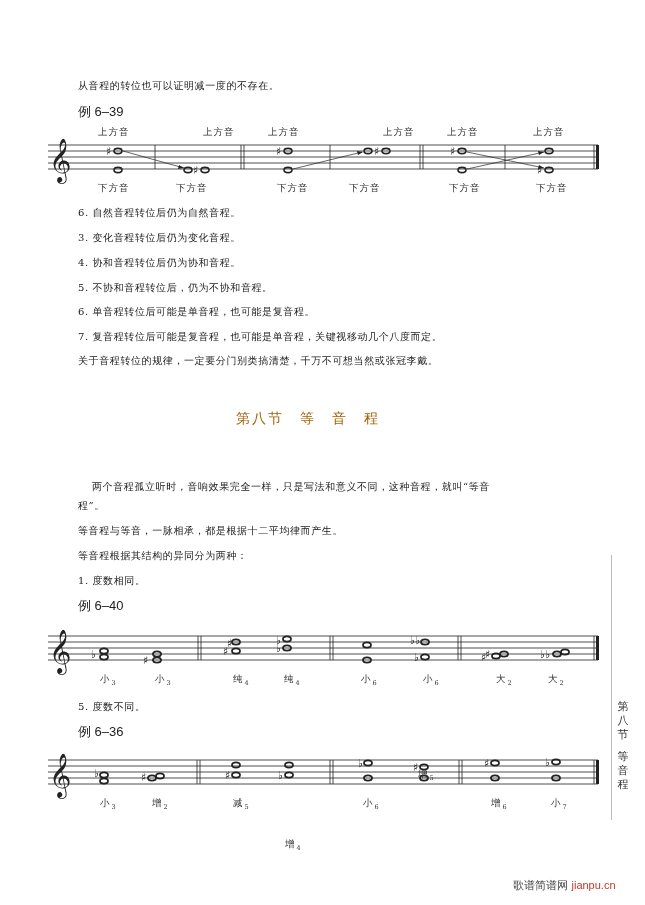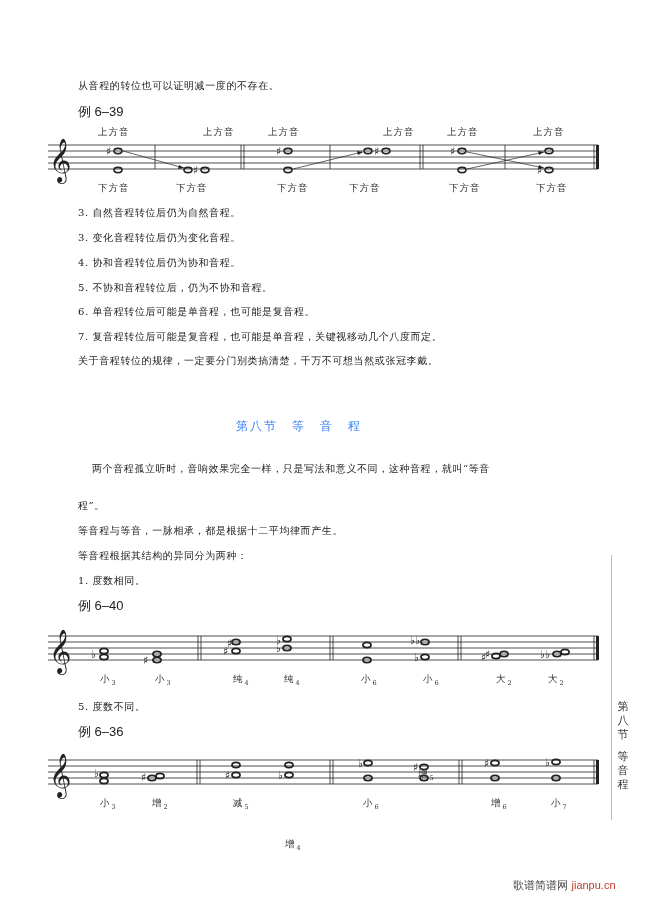--- a/index.html
+++ b/index.html
@@ -1,20 +1,20 @@
 <!DOCTYPE html>
 <html><head>
 <meta charset="utf-8">
 <style>
   html, body { margin:0; padding:0; background:#fff; }
   body { width:645px; height:905px; position:relative; overflow:hidden;
          font-family: "DejaVu Serif", "Liberation Serif", serif; color:#222; }
   .t { position:absolute; font-size:10px; letter-spacing:0.6px; white-space:nowrap; line-height:16px; color:#222; }
   .ex { position:absolute; font-family:"Liberation Sans", "DejaVu Sans", sans-serif; font-size:13px; color:#222; }
-  .title { position:absolute; font-size:12px; letter-spacing:2px; color:#3b82f6; white-space:nowrap;margin-top:8px; }
+  .title { position:absolute; font-size:14px; letter-spacing:2px; color:#a16207; white-space:nowrap; }
   .lbl { position:absolute; font-size:9.5px; color:#333; white-space:nowrap; letter-spacing:1px; }
   .sub { font-size:6.5px; vertical-align:-3px; letter-spacing:0; margin-left:1px; }
   svg.staff { position:absolute; left:0; }
   .sidebar { position:absolute; left:597px; top:555px; width:48px; height:265px; }
   .side-rule { position:absolute; left:14px; top:0; width:1px; height:265px; background:#bbb; }
   .side-text { position:absolute; left:19px; top:145px; width:14px; font-size:11px; line-height:14px; color:#333; text-align:center; }
   .wm { position:absolute; left:513px; top:878px; font-size:11px; color:#444; white-space:nowrap; }
   .wm .dom { color:#c0392b; font-family:"Liberation Sans", sans-serif; }
 </style>
 </head>
@@ -90,31 +90,31 @@
   </g>
 </svg>
 
 <div class="lbl" style="left:98px;top:182px">下方音</div>
 <div class="lbl" style="left:176px;top:182px">下方音</div>
 <div class="lbl" style="left:277px;top:182px">下方音</div>
 <div class="lbl" style="left:349px;top:182px">下方音</div>
 <div class="lbl" style="left:449px;top:182px">下方音</div>
 <div class="lbl" style="left:536px;top:182px">下方音</div>
 
-<div class="t" style="left:78px;top:205px">3. 自然音程转位后仍为自然音程。</div>
+<div class="t" style="left:78px;top:205px">6. 自然音程转位后仍为自然音程。</div>
 <div class="t" style="left:78px;top:230px">3. 变化音程转位后仍为变化音程。</div>
 <div class="t" style="left:78px;top:255px">4. 协和音程转位后仍为协和音程。</div>
 <div class="t" style="left:78px;top:280px">5. 不协和音程转位后，仍为不协和音程。</div>
 <div class="t" style="left:78px;top:304px">6. 单音程转位后可能是单音程，也可能是复音程。</div>
 <div class="t" style="left:78px;top:329px">7. 复音程转位后可能是复音程，也可能是单音程，关键视移动几个八度而定。</div>
 <div class="t" style="left:78px;top:353px">关于音程转位的规律，一定要分门别类搞清楚，千万不可想当然或张冠李戴。</div>
 
 <div class="title" style="left:236px;top:410px">第八节　等　音　程</div>
 
-<div class="t" style="left:92px;top:461px">两个音程孤立听时，音响效果完全一样，只是写法和意义不同，这种音程，就叫“等音</div>
+<div class="t" style="left:92px;top:479px">两个音程孤立听时，音响效果完全一样，只是写法和意义不同，这种音程，就叫“等音</div>
 <div class="t" style="left:78px;top:498px">程”。</div>
 <div class="t" style="left:78px;top:523px">等音程与等音，一脉相承，都是根据十二平均律而产生。</div>
 <div class="t" style="left:78px;top:548px">等音程根据其结构的异同分为两种：</div>
 <div class="t" style="left:78px;top:573px">1. 度数相同。</div>
 <div class="ex" style="left:78px;top:597px">例 6–40</div>
 
 <svg class="staff" style="top:620px" width="645" height="56">
   <g stroke="#222" stroke-width="0.8">
     <line x1="48" y1="16" x2="598" y2="16"></line>
       <line x1="48" y1="22" x2="598" y2="22"></line>

